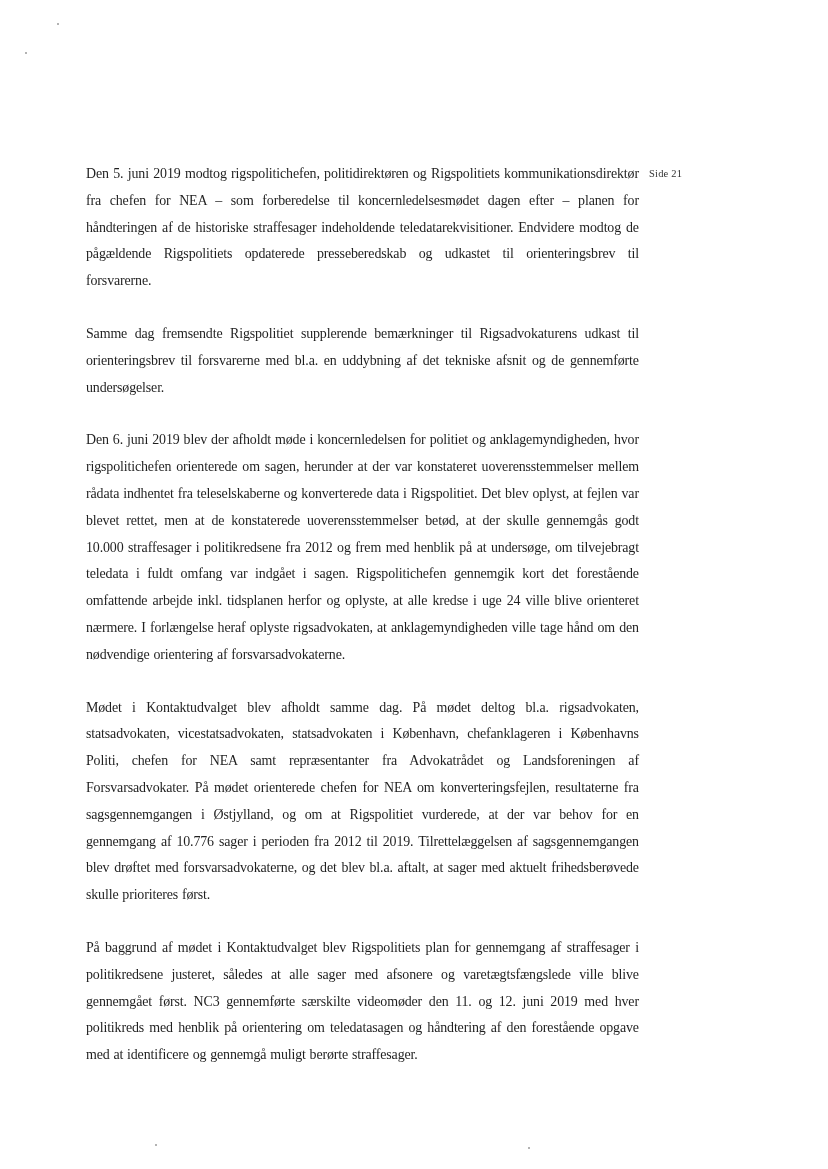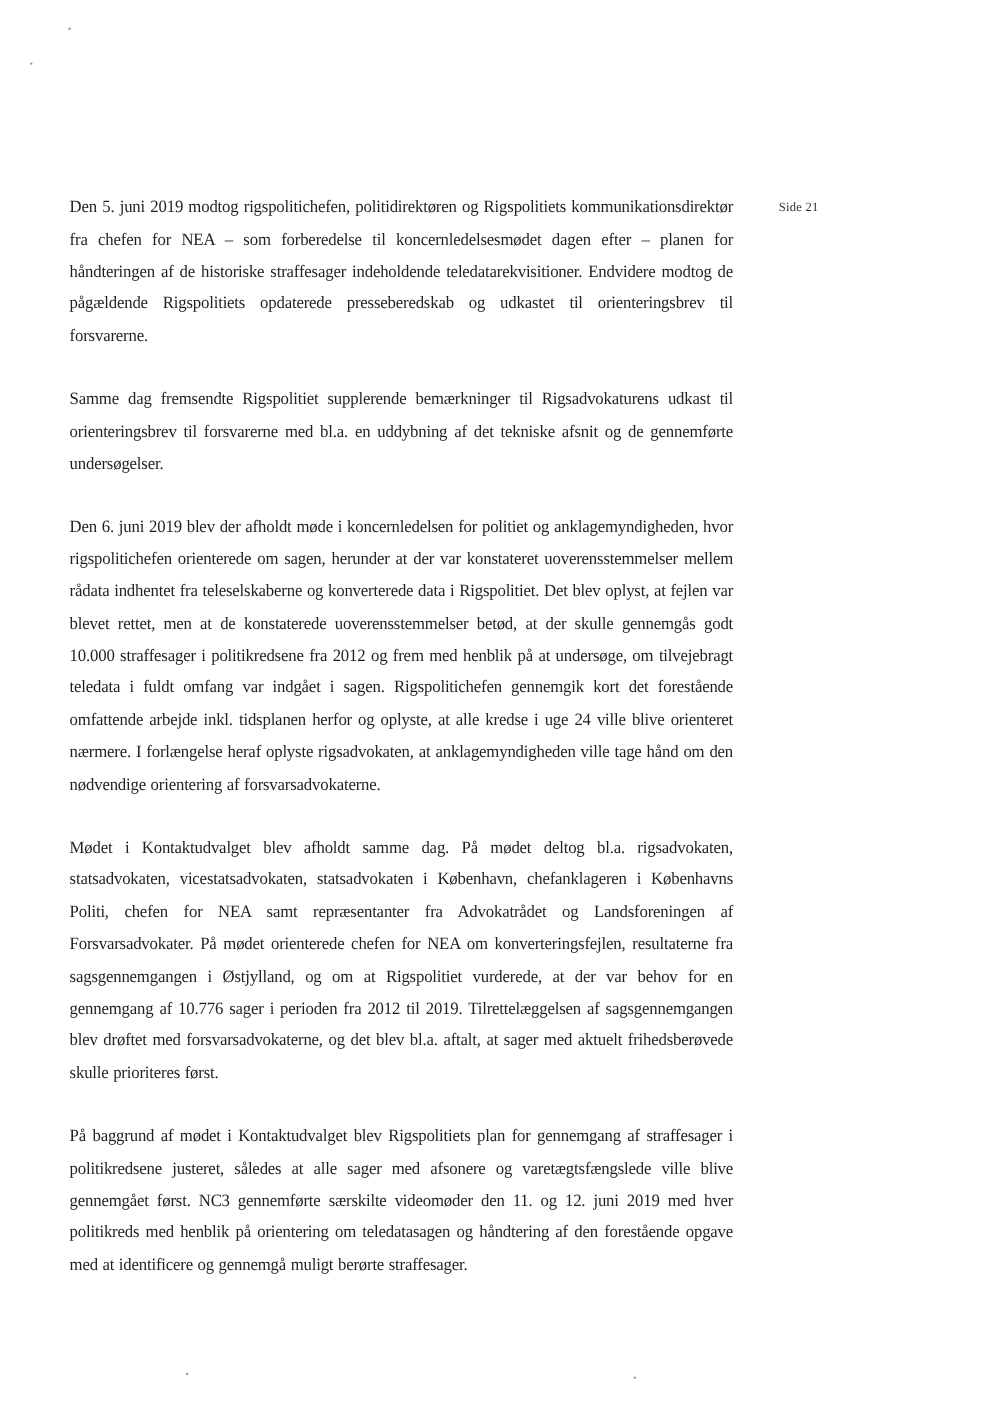--- a/index.html
+++ b/index.html
@@ -30,21 +30,21 @@
   .page-number {
     position: absolute;
     left: 649px;
     top: 168px;
     font-size: 10.5px;
     color: #333;
     letter-spacing: 0.2px;
   }
   .body-text {
     position: absolute;
-    left: 58px;
+    left: 86px;
     width: 553px;
     top: 160px;
   }
   .para {
     margin: 0 0 26px 0;
     font-size: 14.4px;
     line-height: 26.8px;
     text-align: justify;
     text-align-last: left;
     letter-spacing: -0.15px;

